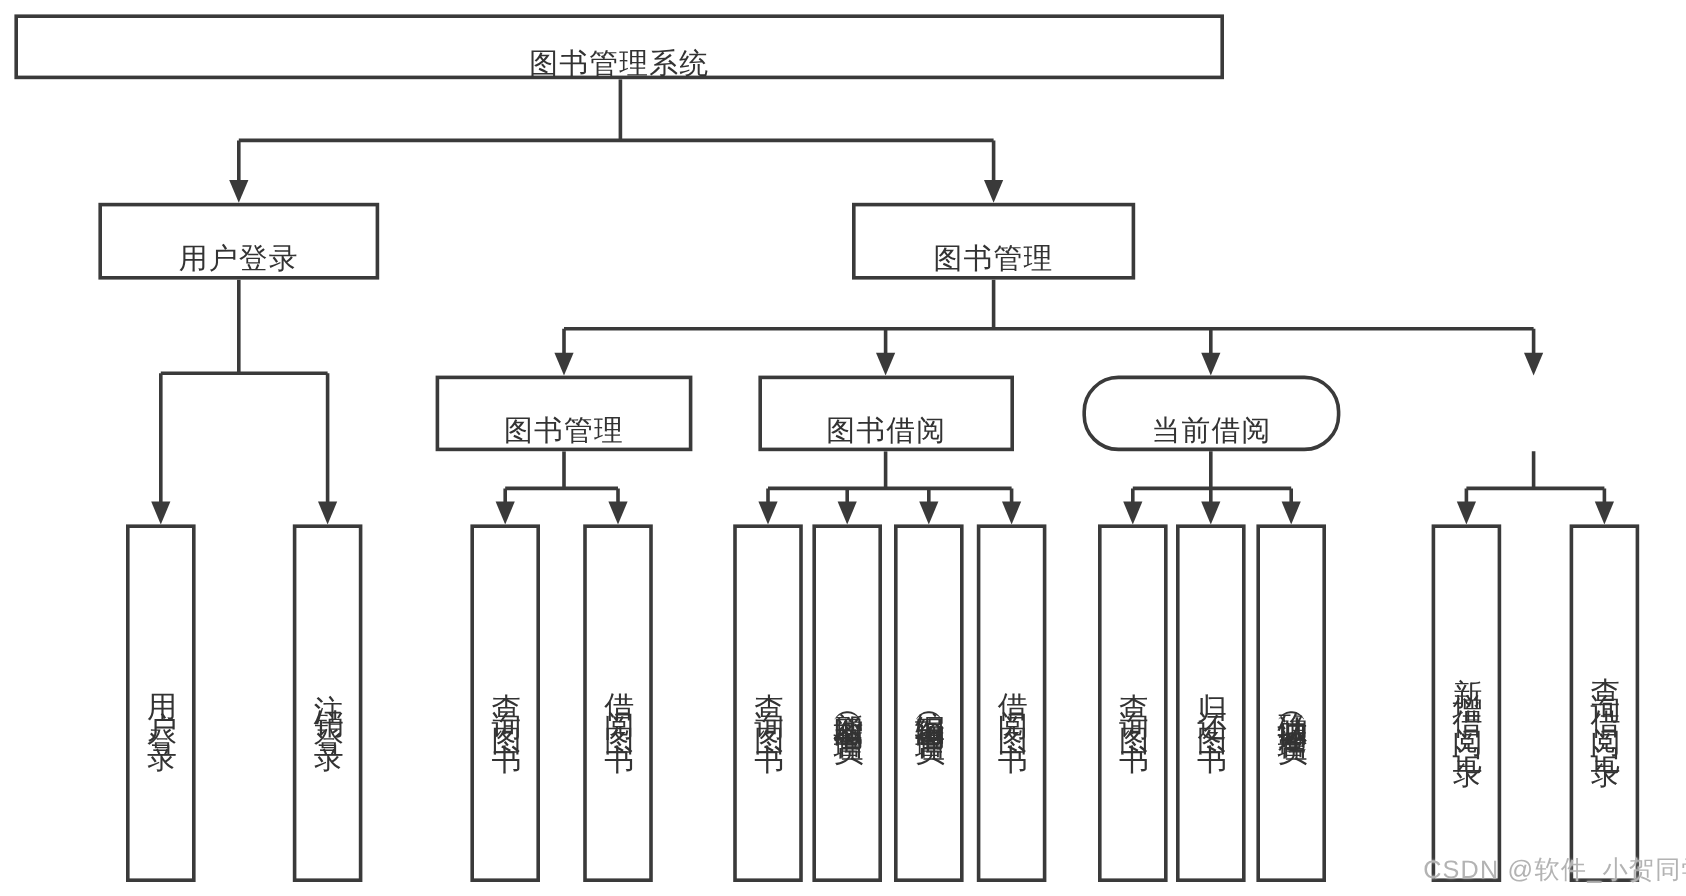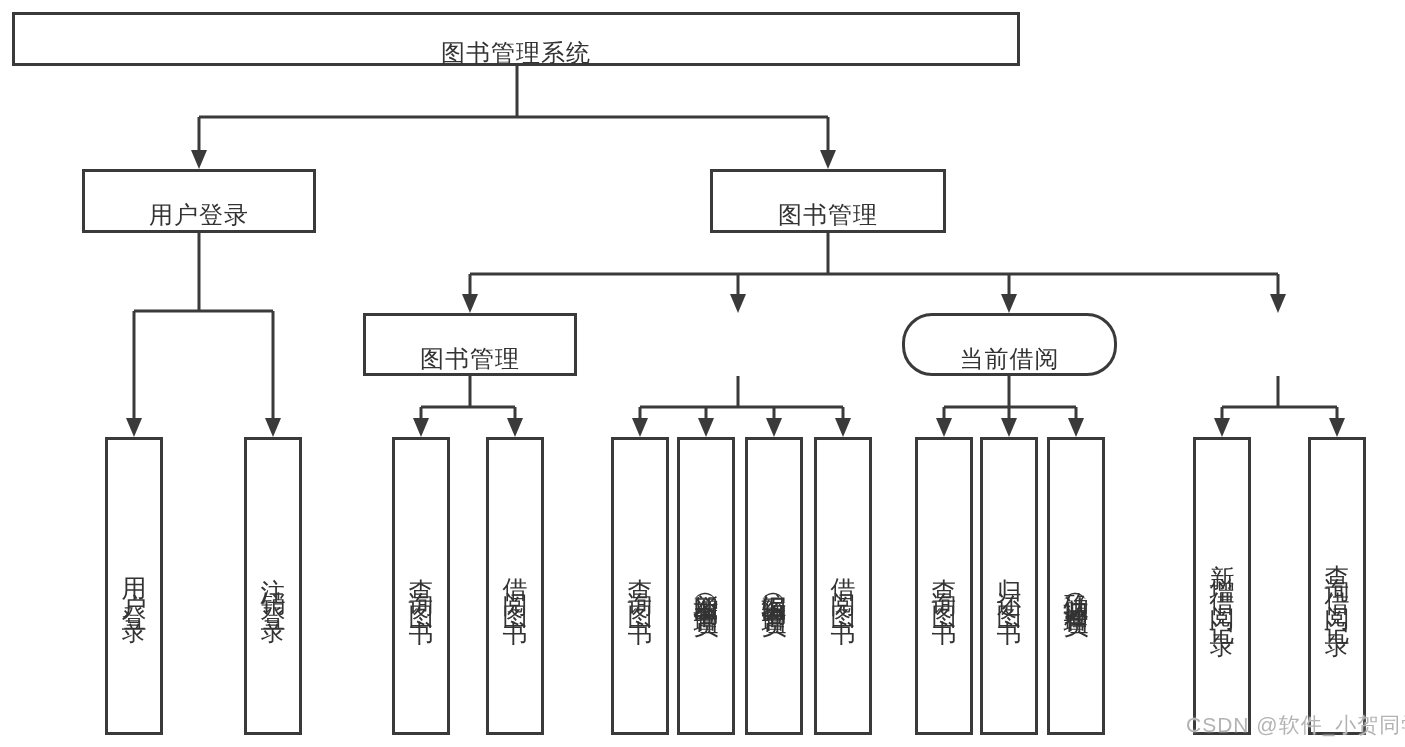--- a/index.html
+++ b/index.html
@@ -133,20 +133,23 @@
   <div class="node" style="left:82px; top:169px; width:234px; height:64px;">
     <span class="hlabel">用户登录</span>
   </div>
   <div class="node" style="left:710px; top:169px; width:236px; height:64px;text-align:center;">
     <span class="hlabel">图书管理</span>
   </div>
 
   <div class="node" style="left:363px; top:313px; width:214px; height:63px;">
     <span class="hlabel">图书管理</span>
   </div>
+  <div class="node" style="left:632px; top:313px; width:213px; height:63px;">
+    <span class="hlabel">图书借阅</span>
+  </div>
   <div class="node" style="left:902px; top:313px; width:215px; height:63px;border-radius:30px;">
     <span class="hlabel">当前借阅</span>
   </div>
 
   <div class="node leaf" style="left:105px; top:437px; width:58px; height:298px;">
     <span class="vtext">用户登录</span>
   </div>
   <div class="node leaf" style="left:244px; top:437px; width:58px; height:298px;">
     <span class="vtext">注销登录</span>
   </div>

